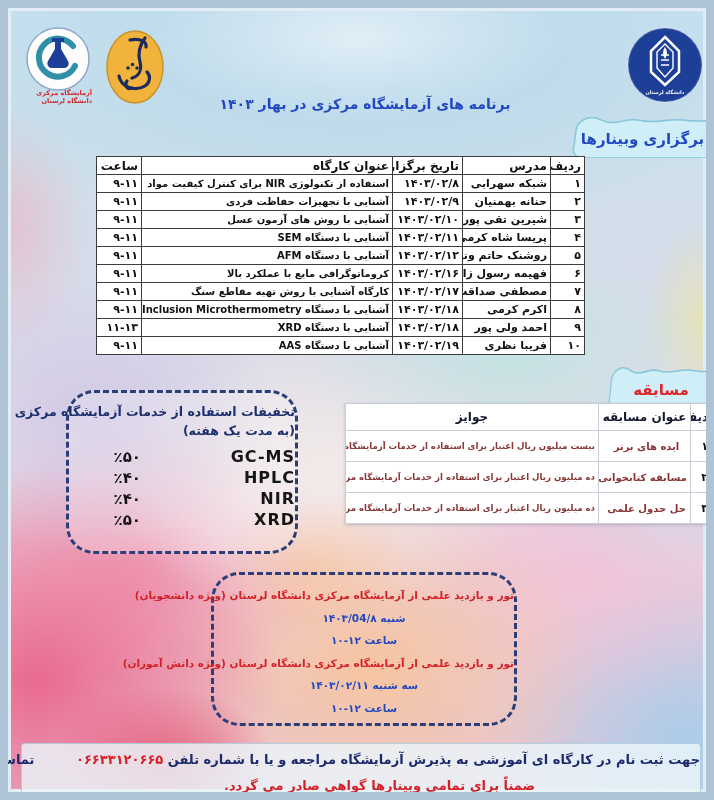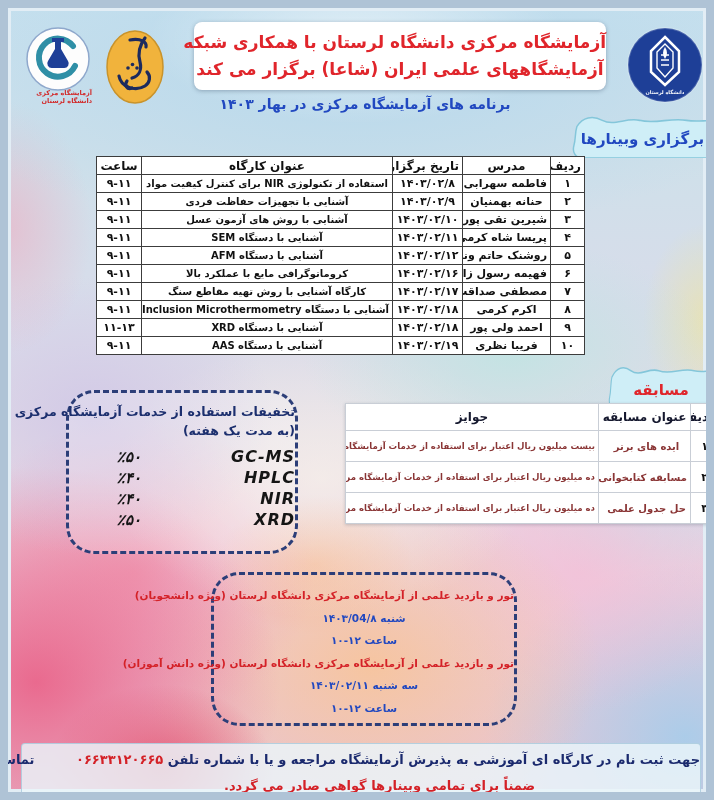--- a/index.html
+++ b/index.html
@@ -45,41 +45,41 @@
   .ribbon .rtext{position:absolute;left:0;right:0;top:0;bottom:0;display:flex;align-items:center;justify-content:center;
     padding-top:8px;font-weight:bold;white-space:nowrap;}
   .ribbon1{left:561px;top:104px;width:147px;height:46px;}
   .ribbon1 .rtext{font-size:15px;color:#2148c0;}
   .ribbon2{left:598px;top:354px;width:110px;height:48px;}
   .ribbon2 .rtext{font-size:15px;color:#e0252b;}
 
   
   .wtable{left:88px;top:148px;width:488px;border-collapse:collapse;background:#ffffff;table-layout:fixed;}
   .wtable th,.wtable td{border:1px solid #3c3c3c;padding:0 3px;font-weight:bold;color:#111;
-    height:17px;text-align:center;white-space:nowrap;overflow:hidden;}
+    height:17px;text-align:right;white-space:nowrap;overflow:hidden;}
   .wtable th{font-size:12px;}
   .wtable td{font-size:11px;}
   .wtable td.c-title{font-size:10px;}
   .wtable td.c-date,.wtable td.c-time{font-size:11px;margin-left:20px;}
 
   
   .ctable{left:337px;top:395px;width:373px;border-collapse:collapse;background:#ffffff;table-layout:fixed;
     box-shadow:0 1px 3px rgba(60,70,90,.25);}
   .ctable th,.ctable td{border:1px solid #c9ced6;padding:0 3px;text-align:center;white-space:nowrap;overflow:hidden;}
   .ctable th{font-size:12px;font-weight:bold;color:#15182e;height:26px;margin-left:12px;}
   .ctable td{height:30px;font-weight:bold;}
   .ctable td.k-no{font-size:11px;color:#111;}
   .ctable td.k-title{font-size:10px;color:#8a3535;padding-left:7px;}
   .ctable td.k-prize{font-size:8.6px;color:#8a3535;}
 
   
   .disc-box{left:58px;top:382px;width:232px;height:164px;border:3px dashed #2c3e78;border-radius:28px;
     box-sizing:border-box;background:rgba(255,255,255,.22);text-align:right;}
   .disc-title{margin-top:9px;font-size:12.5px;font-weight:bold;color:#1c2f6e;line-height:19px;white-space:nowrap;}
-  .disc-rows{margin-top:6px;font-style:italic;}
+  .disc-rows{margin-top:6px;}
   .d-row{display:grid;grid-template-columns:72px 1fr;direction:ltr;height:21px;align-items:center;}
   .d-pct{font-size:15px;font-weight:bold;color:#151515;}
   .d-name{font-size:16px;font-weight:bold;color:#151515;letter-spacing:1px;}
 
   
   .tour-box{left:203px;top:564px;width:306px;height:154px;border:3px dashed #2c3e78;border-radius:28px;
     box-sizing:border-box;text-align:center;padding-top:9px;}
   .t-line{font-size:10.5px;font-weight:bold;line-height:22.5px;white-space:nowrap;}
   .t-red{color:#d42127;margin-left:37px;}
   .t-blue{color:#2148c0;}
@@ -88,24 +88,20 @@
   .footer-bar{left:13px;top:735px;width:680px;height:60px;background:rgba(234,245,250,.82);
     border:1px solid rgba(150,190,212,.65);border-radius:4px;text-align:center;box-sizing:border-box;padding-top:3px;}
   .f-line{font-size:13px;font-weight:bold;line-height:26px;white-space:nowrap;color:#1b2a6e;}
   .f-red{color:#d42127;margin-left:37px;}
 </style>
 </head>
 <body>
 
 <div class="poster">
 
-  <div class="abs title-box">
-    <div class="title-line">آزمایشگاه مرکزی دانشگاه لرستان با همکاری شبکه</div>
-    <div class="title-line">آزمایشگاههای علمی ایران (شاعا) برگزار می کند</div>
-  </div>
   <div class="abs subtitle">برنامه های آزمایشگاه مرکزی در بهار ۱۴۰۳</div>
 
   <div class="abs logo" style="left:618px;top:18px;width:78px;height:78px;">
     <svg width="78" height="78" viewBox="0 0 78 78">
       <circle cx="39" cy="39" r="37" fill="#1e3f97"></circle>
       <circle cx="39" cy="39" r="37" fill="none" stroke="#ffffff" stroke-opacity=".2" stroke-width="2"></circle>
       <path d="M39,11 L53,25 L53,46 L39,59 L25,46 L25,25 Z" fill="none" stroke="#ffffff" stroke-width="2.5"></path>
       <path d="M39,18 L47,26 L47,42 L39,51 L31,42 L31,26 Z" fill="none" stroke="#ffffff" stroke-width="1.4"></path>
       <path d="M35,29 h8 M35,34 h8 M35,39 h8" stroke="#ffffff" stroke-width="1.4"></path>
       <path d="M39,21 q4,6 0,12 q-4,-6 0,-12" fill="#ffffff"></path>
@@ -165,21 +161,21 @@
         <th>ردیف</th>
         <th>مدرس</th>
         <th>تاریخ برگزاری</th>
         <th>عنوان کارگاه</th>
         <th>ساعت</th>
       </tr>
     </thead>
     <tbody>
       <tr>
         <td class="c-no">۱</td>
-        <td class="c-ins">فاطمه سهرابی</td>
+        <td class="c-ins">شبکه سهرابی</td>
         <td class="c-date" dir="ltr">۱۴۰۳/۰۲/۸</td>
         <td class="c-title">استفاده از تکنولوژی NIR برای کنترل کیفیت مواد</td>
         <td class="c-time" dir="ltr">۹-۱۱</td>
       </tr>
       <tr>
         <td class="c-no">۲</td>
         <td class="c-ins">حنانه بهمنیان</td>
         <td class="c-date" dir="ltr">۱۴۰۳/۰۲/۹</td>
         <td class="c-title">آشنایی با تجهیزات حفاظت فردی</td>
         <td class="c-time" dir="ltr">۹-۱۱</td>

